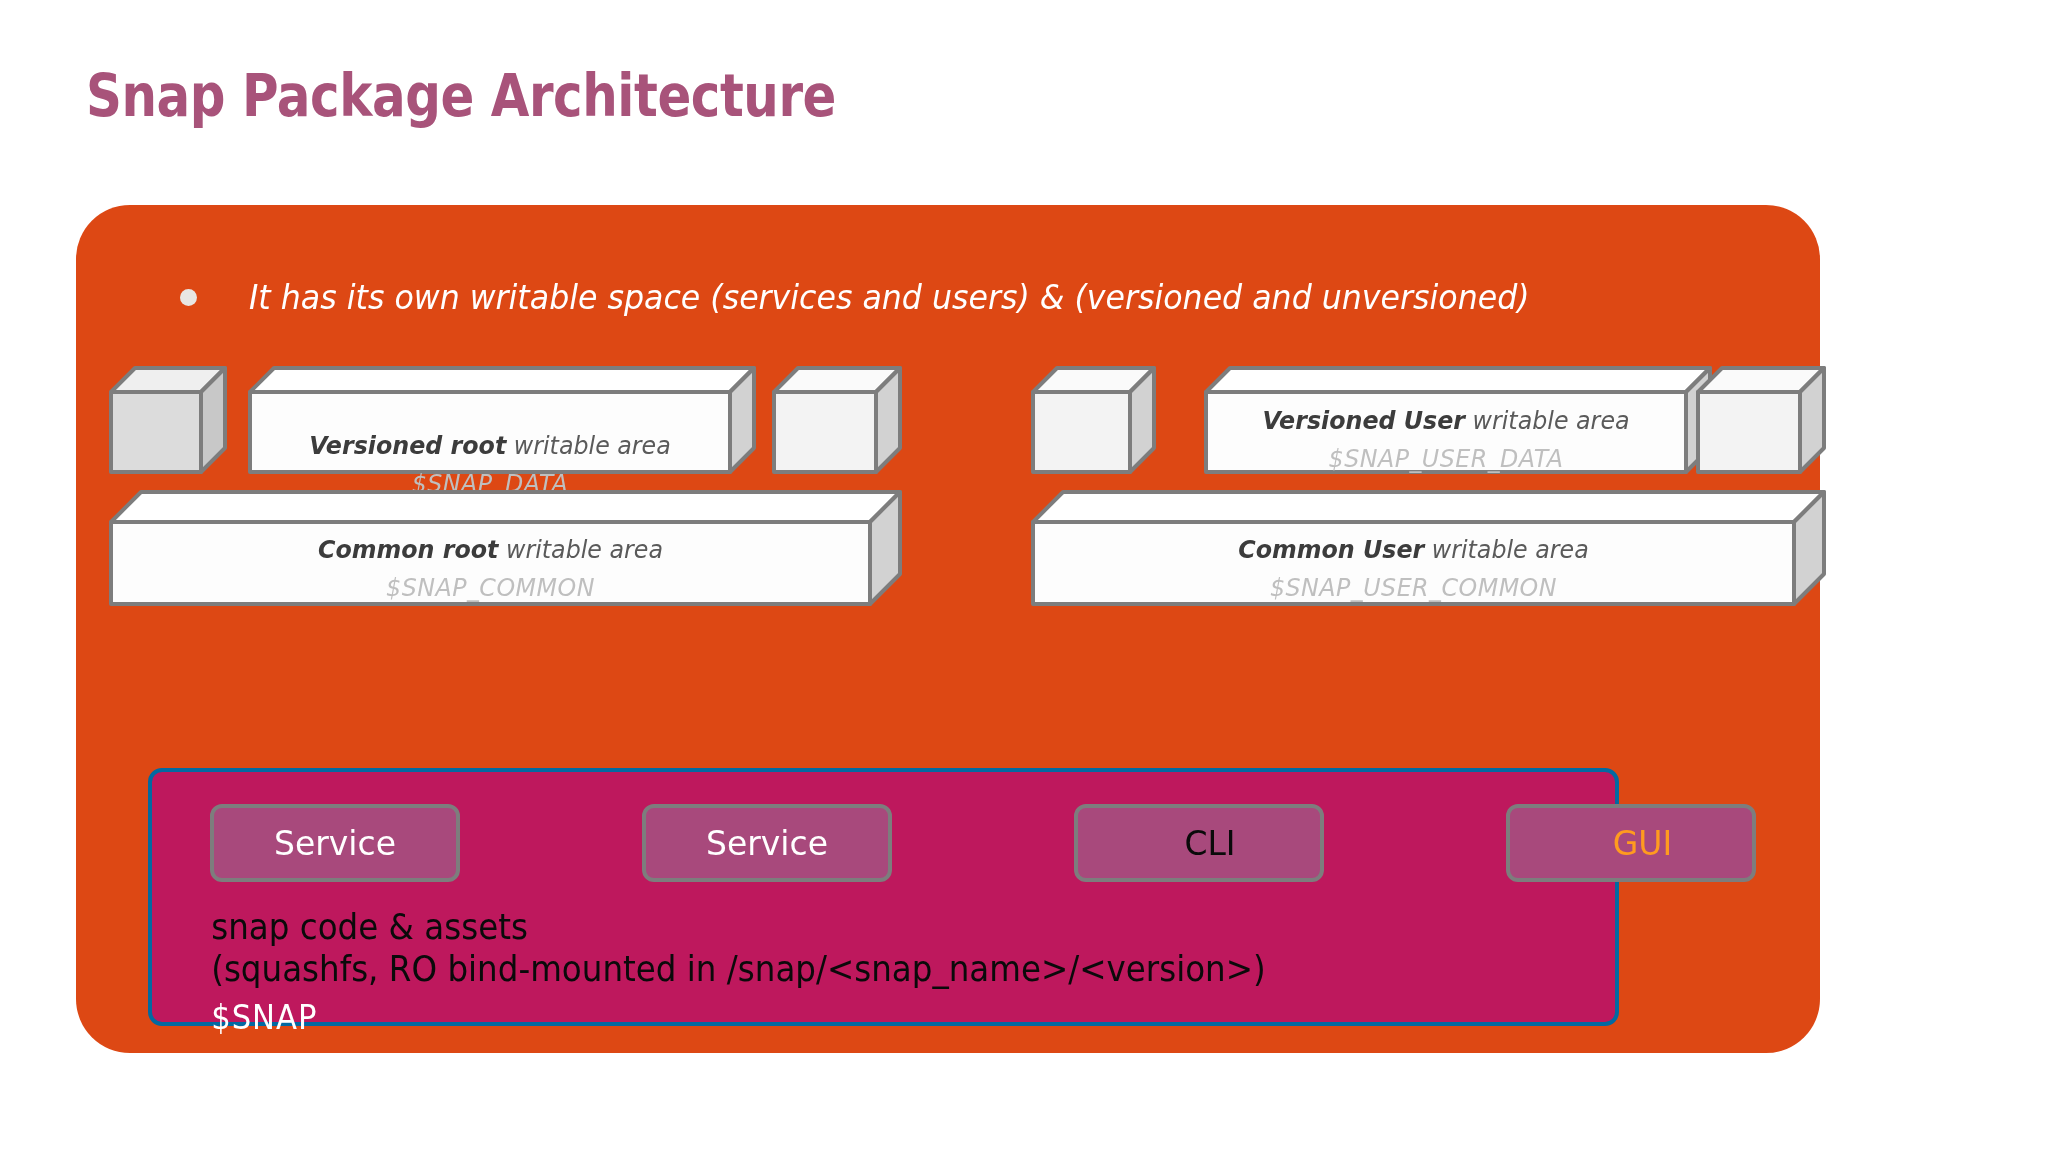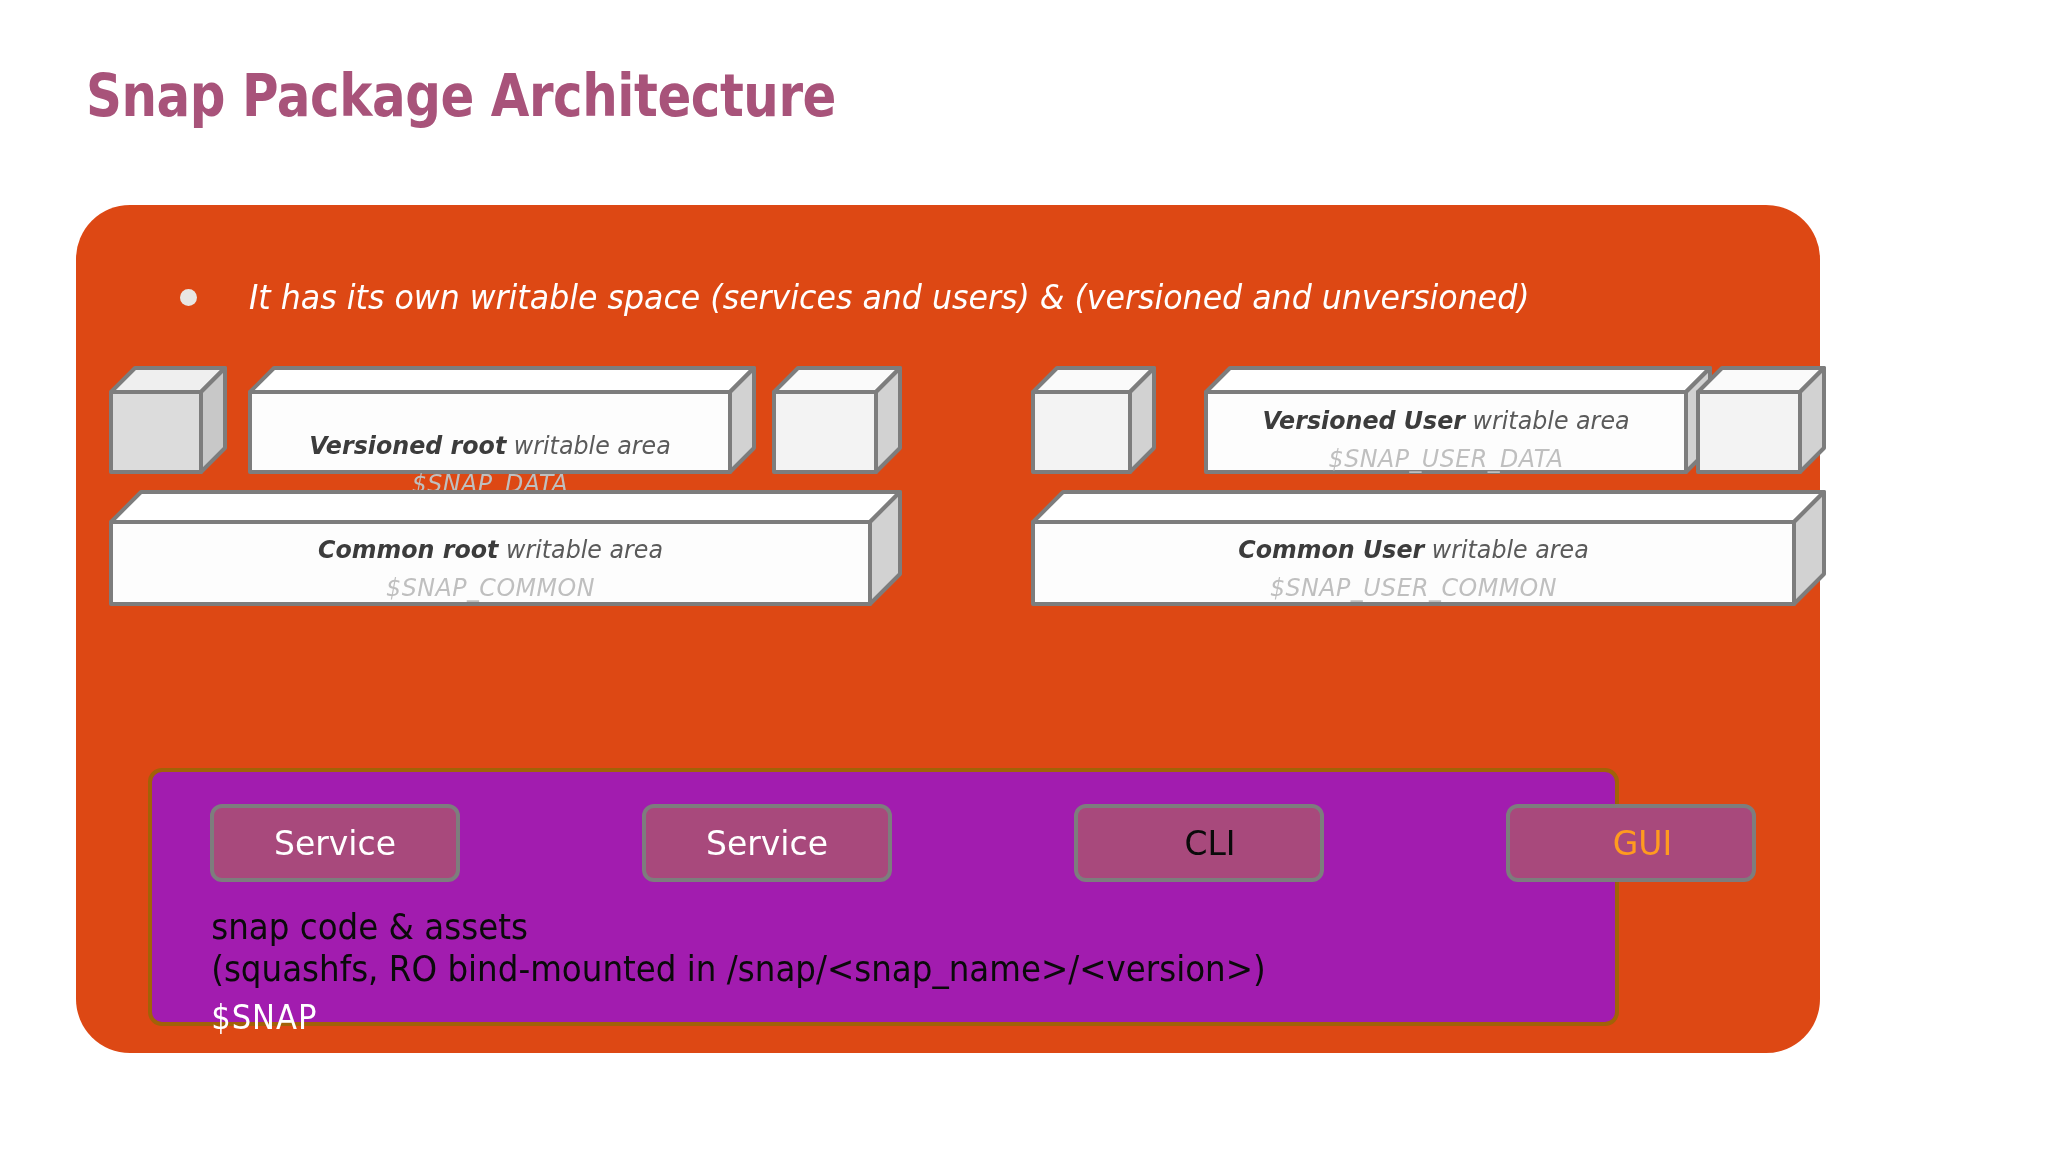--- a/index.html
+++ b/index.html
@@ -97,22 +97,22 @@
     transform: scaleX(0.95);
   }
 
   
   .gray-panel {
     position: absolute;
     left: 148px;
     top: 768px;
     width: 1471px;
     height: 258px;
-    background: #a21caf;
-    border: 4px solid #a16207;
+    background: #be185d;
+    border: 4px solid #0369a1;
     border-radius: 14px;
     box-sizing: border-box;
   }
   .chip-row {
     position: absolute;
     left: 0;
     top: 32px;
     width: 100%;
     height: 78px;
   }

